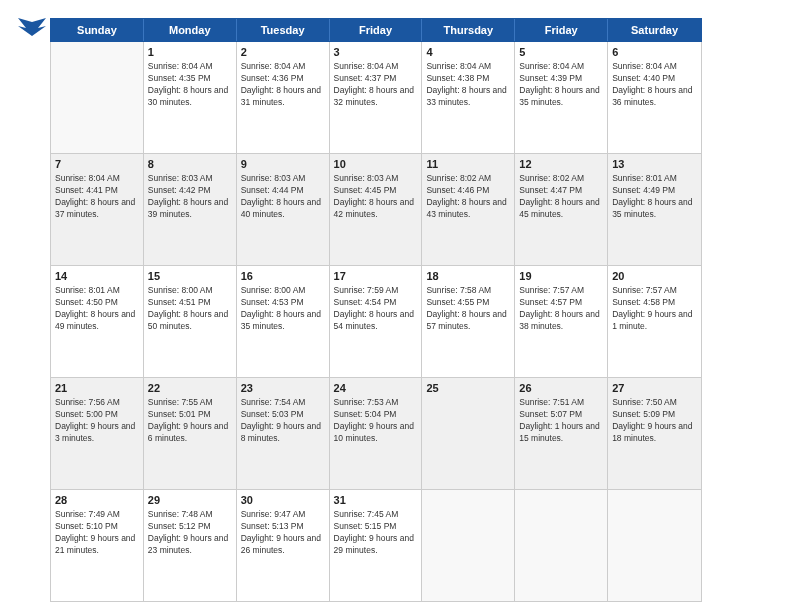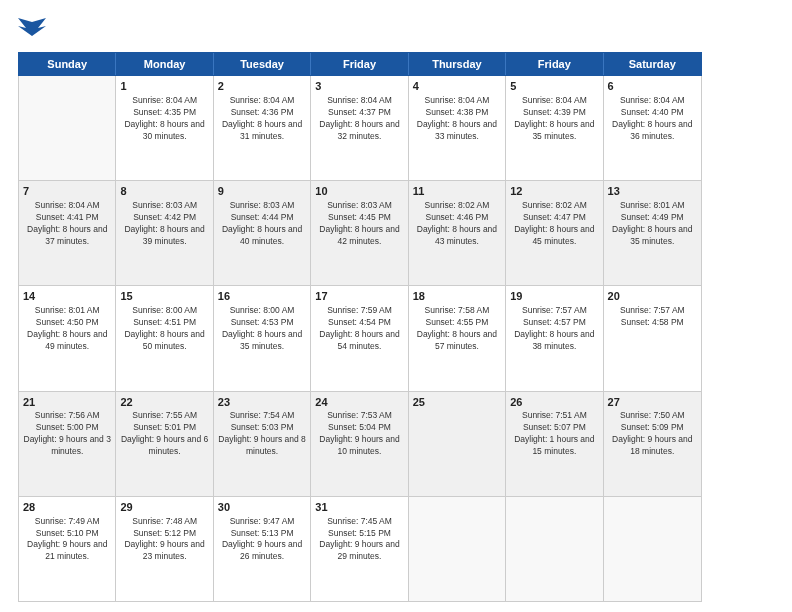--- a/index.html
+++ b/index.html
@@ -8,21 +8,21 @@
       background: #fff;
       width: 792px;
       height: 612px;
       overflow: hidden;
     }
     .page {
       width: 720px;
       height: 612px;
       padding: 18px 18px 10px 18px;
       display: flex;
-      flex-direction: column;
+      flex-direction: row;
     }
     .header {
       display: flex;
       justify-content: space-between;
       align-items: flex-start;
       margin-bottom: 10px;
     }
     .logo {
       display: flex;
       align-items: center;
@@ -101,21 +101,20 @@
       font-size: 11px;
       font-weight: bold;
       color: #222;
       display: block;
       margin-bottom: 1px;
     }
     .cell-text {
       font-size: 8.5px;
       color: #333;
       line-height: 1.4;
-      text-align: center;
     }
   </style>
 </head>
 <body>
 
 <div class="page">
   <div class="header">
     <div class="logo">
       <svg class="logo-bird" viewBox="0 0 28 24" xmlns="http://www.w3.org/2000/svg">
         <polygon points="14,4 28,0 20,10 28,8 14,18 0,8 8,10 0,0" fill="#1a56a0"></polygon>
@@ -298,20 +297,21 @@
               <div>Sunrise: 7:57 AM</div>
               <div>Sunset: 4:57 PM</div>
               <div>Daylight: 8 hours and 38 minutes.</div>
             </div>
           </div>
           <div class="cal-cell">
             <span class="day-num">20</span>
             <div class="cell-text">
               <div>Sunrise: 7:57 AM</div>
               <div>Sunset: 4:58 PM</div>
+              <div>Daylight: 9 hours and 1 minute.</div>
             </div>
           </div>
         </div>
         <div class="cal-row">
           <div class="cal-cell shaded">
             <span class="day-num">21</span>
             <div class="cell-text">
               <div>Sunrise: 7:56 AM</div>
               <div>Sunset: 5:00 PM</div>
               <div>Daylight: 9 hours and 3 minutes.</div>

